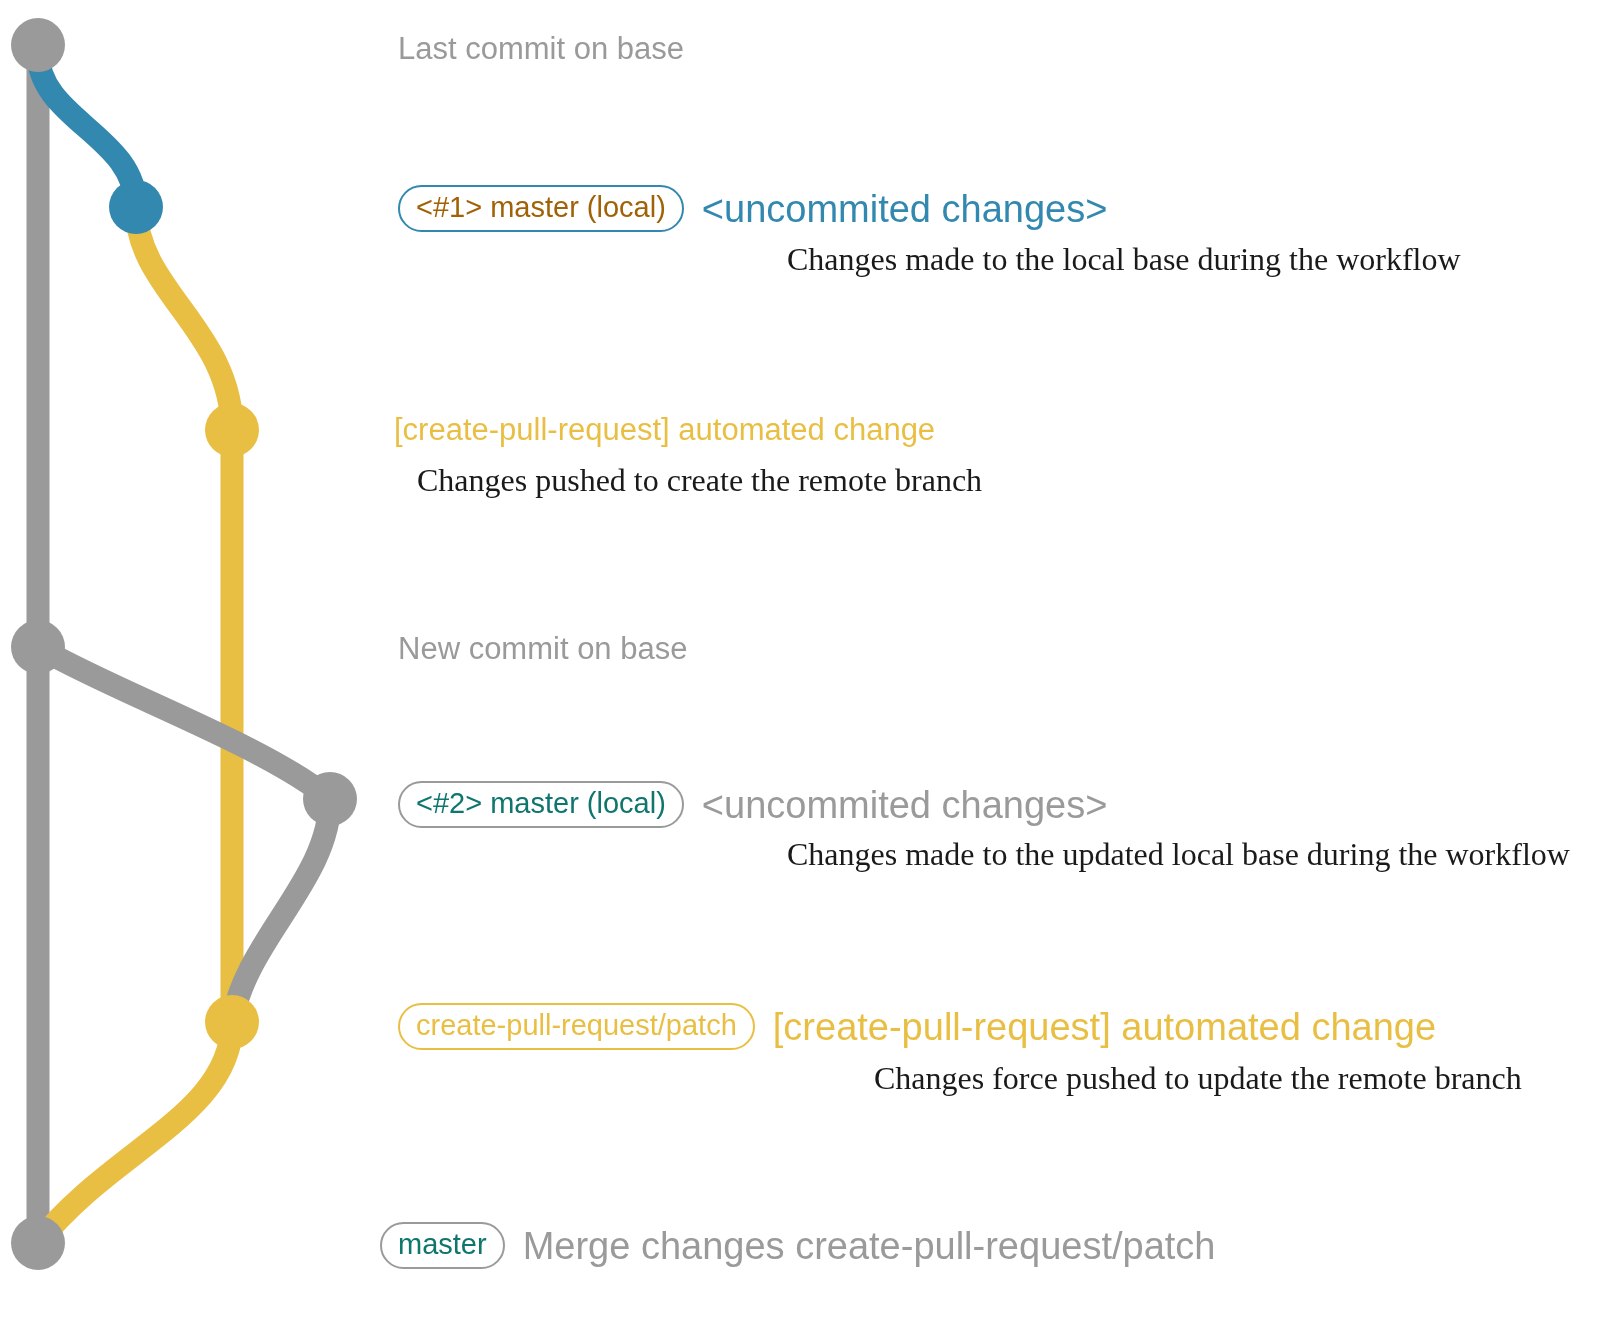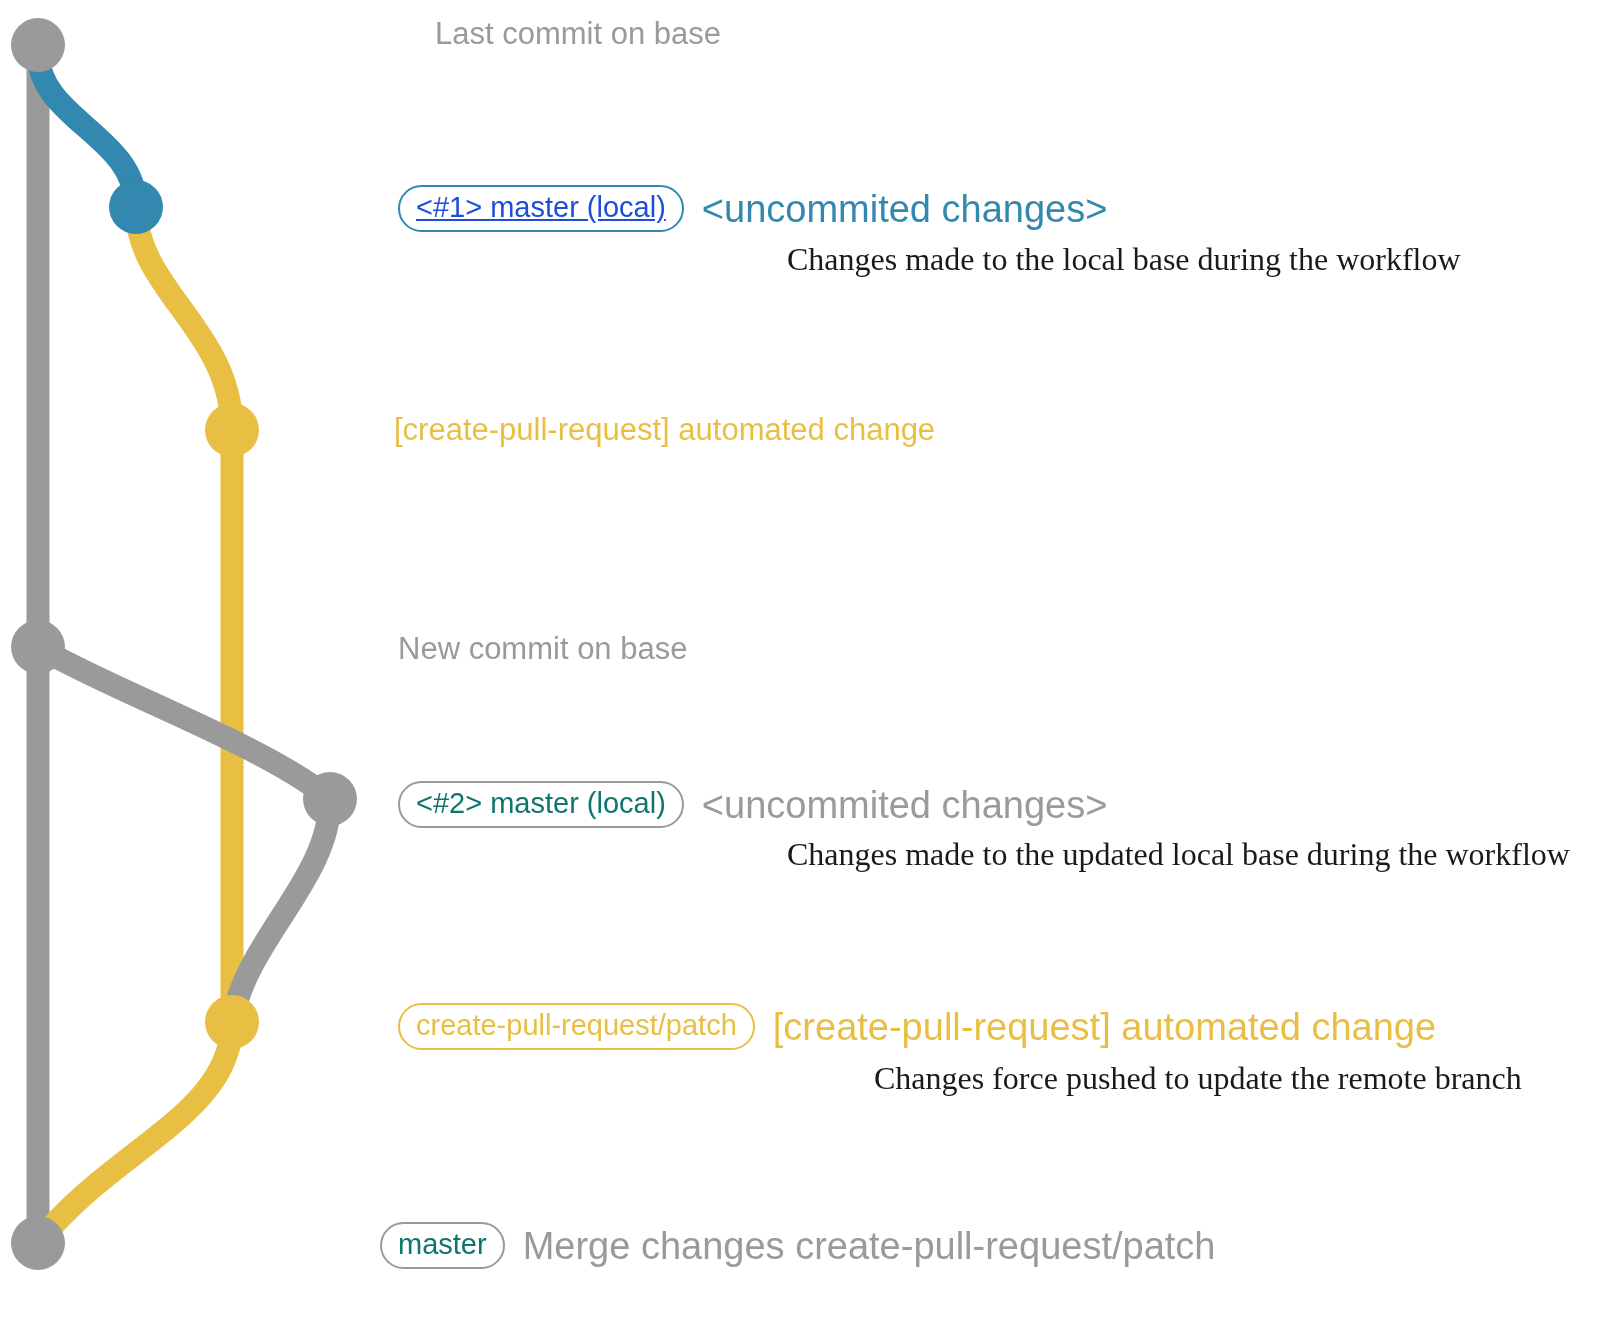--- a/index.html
+++ b/index.html
@@ -46,21 +46,21 @@
     display: inline-block;
     border: 2px solid #9a9a9a;
     border-radius: 24px;
     padding: 6px 16px 8px 16px;
     font-size: 29px;
     line-height: 1.0;
     color: #9a9a9a;
     background: #ffffff;
     font-family: "Liberation Sans", sans-serif;
   }
-  .badge.blue  { border-color: #3288af; color: #1d4ed8; text-decoration: underline; }
+  .badge.blue  { border-color: #3288af; color: #a16207; }
   .badge.gold  { border-color: #e9bf43; color: #e9bf43; }
   .badge.grey  { border-color: #9a9a9a; color: #0f766e; }
 
   .commit-msg {
     font-size: 38px;
     line-height: 1.0;
     margin-left: 18px;
     font-family: "Liberation Sans", sans-serif;
     white-space: nowrap;
   }
@@ -107,39 +107,40 @@
   <circle cx="136" cy="207" r="27" fill="#3288af"></circle>
   <circle cx="232" cy="430" r="27" fill="#e9bf43"></circle>
   <circle cx="38" cy="647" r="27" fill="#9a9a9a"></circle>
   <circle cx="330" cy="799" r="27" fill="#9a9a9a"></circle>
   <circle cx="232" cy="1022" r="27" fill="#e9bf43"></circle>
   <circle cx="38" cy="1243" r="27" fill="#9a9a9a"></circle>
 </svg>
 
 <div class="rows-layer">
 
-  <div class="row" style="left:398px; top:18px;margin-left:37px;">
+  <div class="row" style="left:398px; top:33px;">
     <div class="row-head">
       <span class="plain-msg">Last commit on base</span>
     </div>
   </div>
 
   <div class="row" style="left:398px; top:185px;">
     <div class="row-head">
       <span class="badge blue">&lt;#1&gt; master (local)</span>
       <span class="commit-msg blue">&lt;uncommited changes&gt;</span>
     </div>
   </div>
   <div class="note" style="left:787px; top:243px;">Changes made to the local base during the workflow</div>
 
   <div class="row" style="left:394px; top:414px;">
     <div class="row-head">
       <span class="plain-msg gold">[create-pull-request] automated change</span>
     </div>
   </div>
+  <div class="note" style="left:417px; top:464px;">Changes pushed to create the remote branch</div>
 
   <div class="row" style="left:398px; top:633px;">
     <div class="row-head">
       <span class="plain-msg">New commit on base</span>
     </div>
   </div>
 
   <div class="row" style="left:398px; top:781px;">
     <div class="row-head">
       <span class="badge grey">&lt;#2&gt; master (local)</span>

